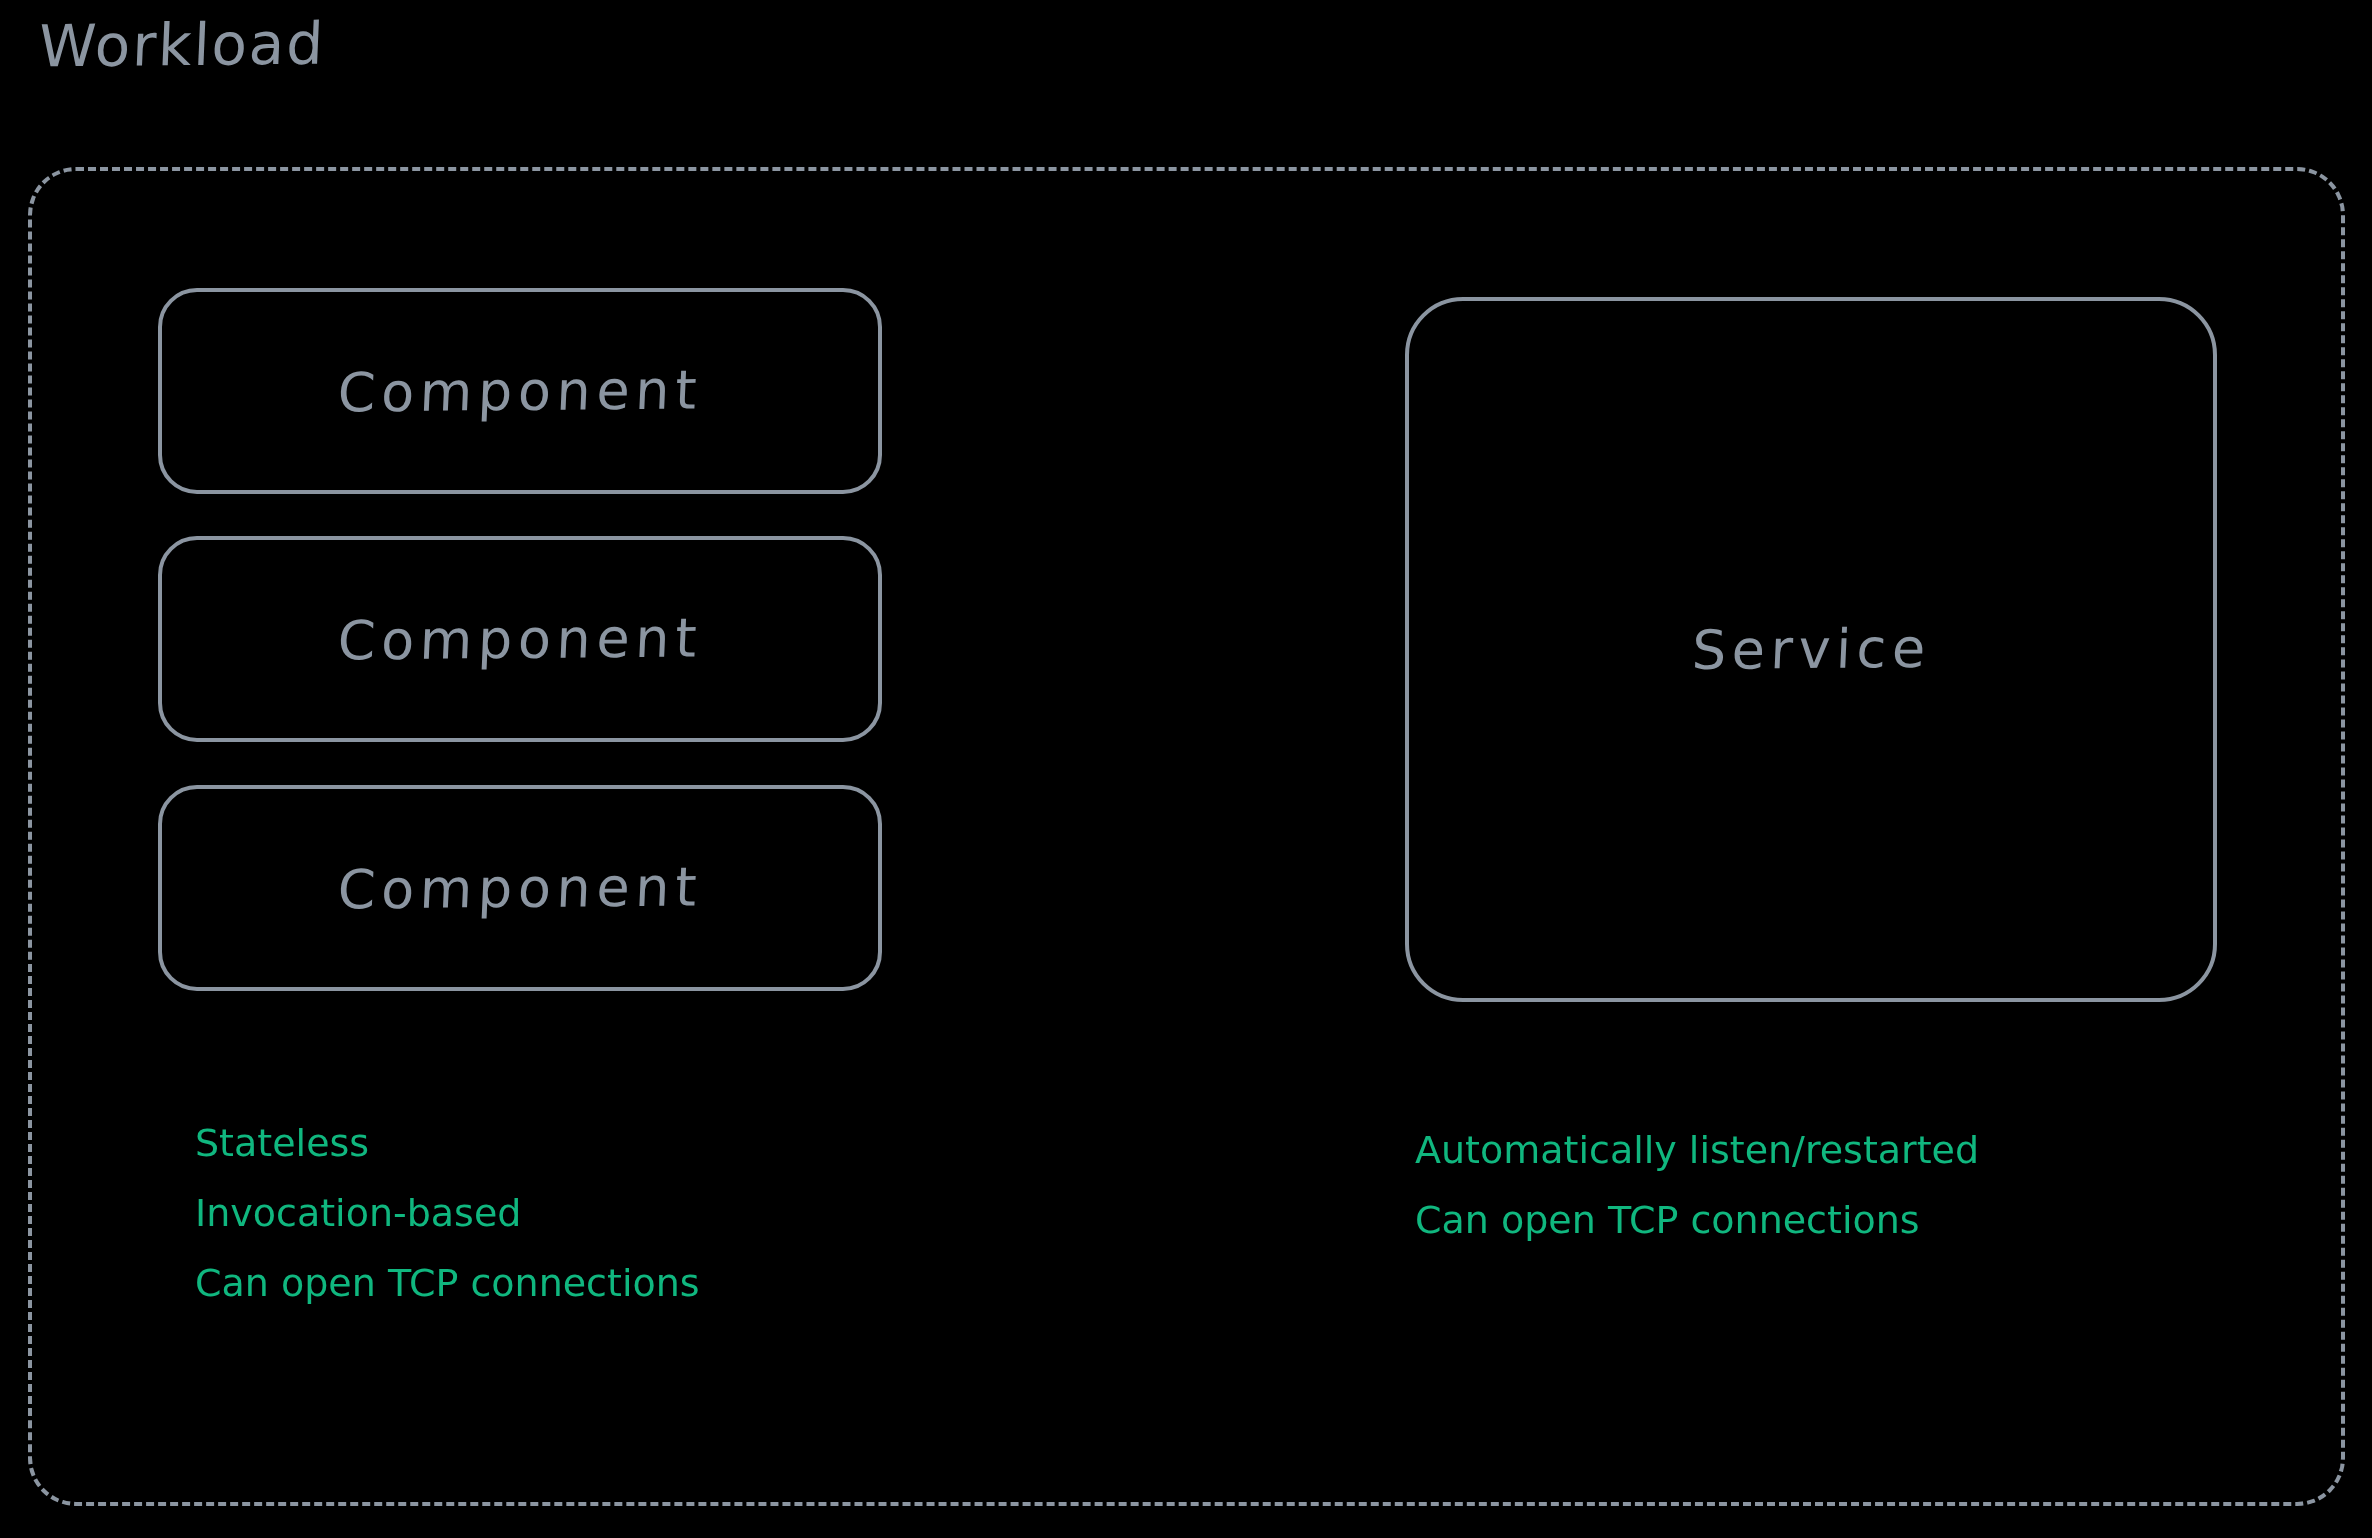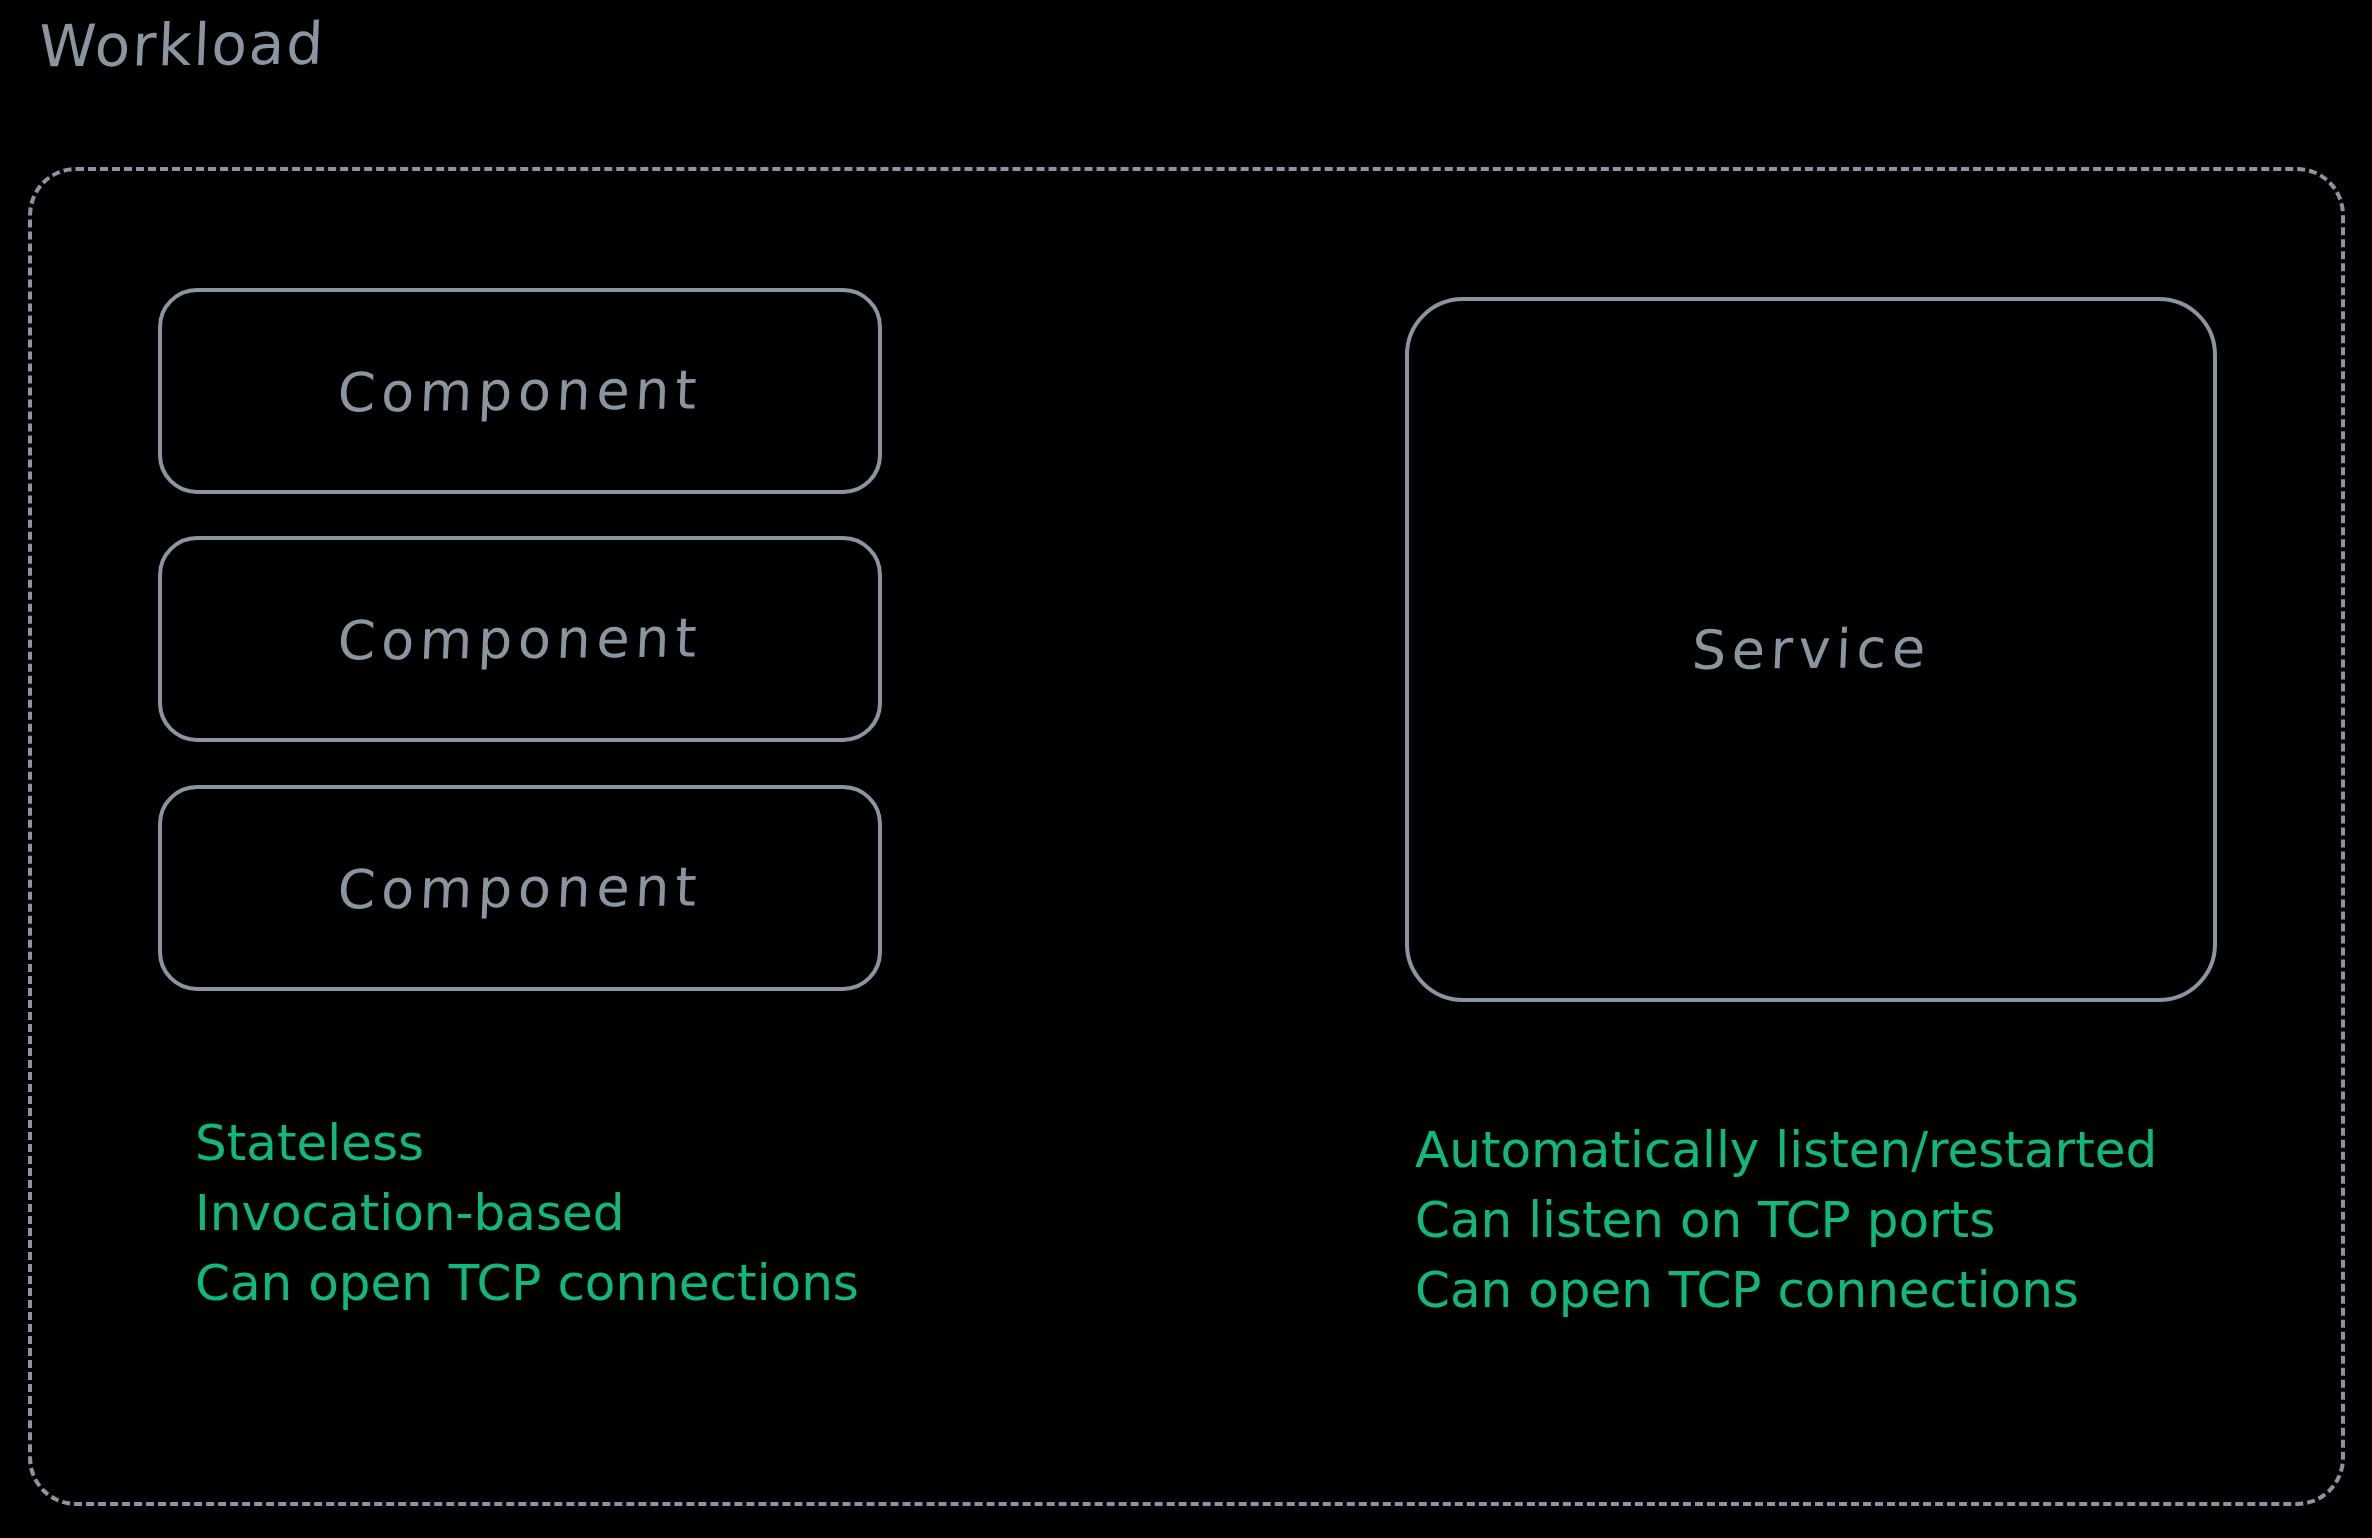--- a/index.html
+++ b/index.html
@@ -84,21 +84,21 @@
     top: 297px;
     width: 812px;
     height: 705px;
     border-radius: 58px;
   }
 
   
   .notes {
     position: absolute;
     font-family: "DejaVu Sans", sans-serif;
-    font-size: 50px;
+    font-size: 38px;
     line-height: 70px;
     color: #10b77f;
     white-space: nowrap;
   }
   #notes-left  { left: 195px;  top: 1108px; }
   #notes-right { left: 1415px; top: 1115px; }
 
   .note-line {
     display: block;
   }
@@ -129,18 +129,17 @@
   </div>
 
   <div class="notes" id="notes-left">
     <span class="note-line">Stateless</span>
     <span class="note-line">Invocation-based</span>
     <span class="note-line">Can open TCP connections</span>
   </div>
 
   <div class="notes" id="notes-right">
     <span class="note-line">Automatically listen/restarted</span>
-    <span class="note-line">Can listen on TCP ports</span>
     <span class="note-line">Can open TCP connections</span>
   </div>
 
 </div>
 
 
 </body></html>

